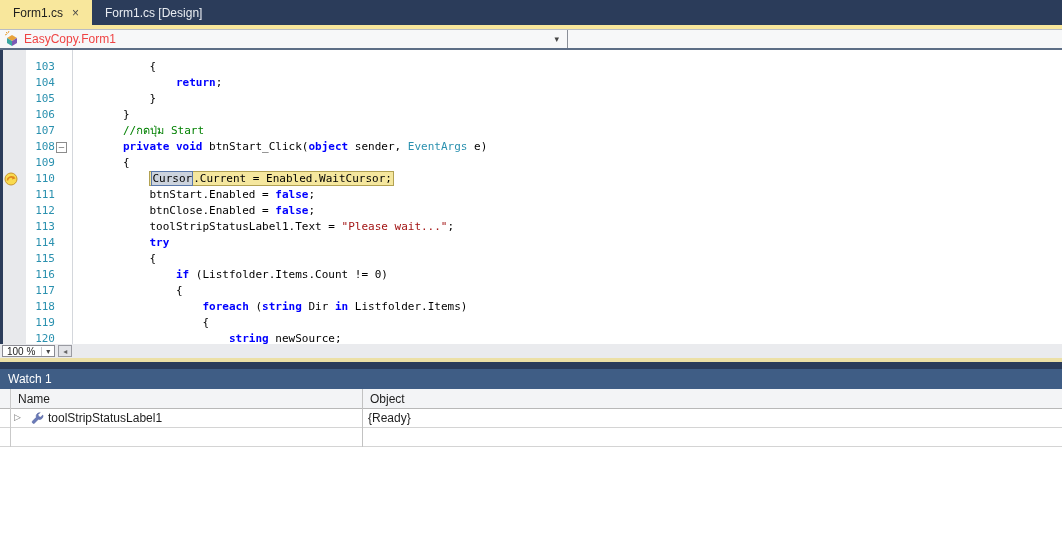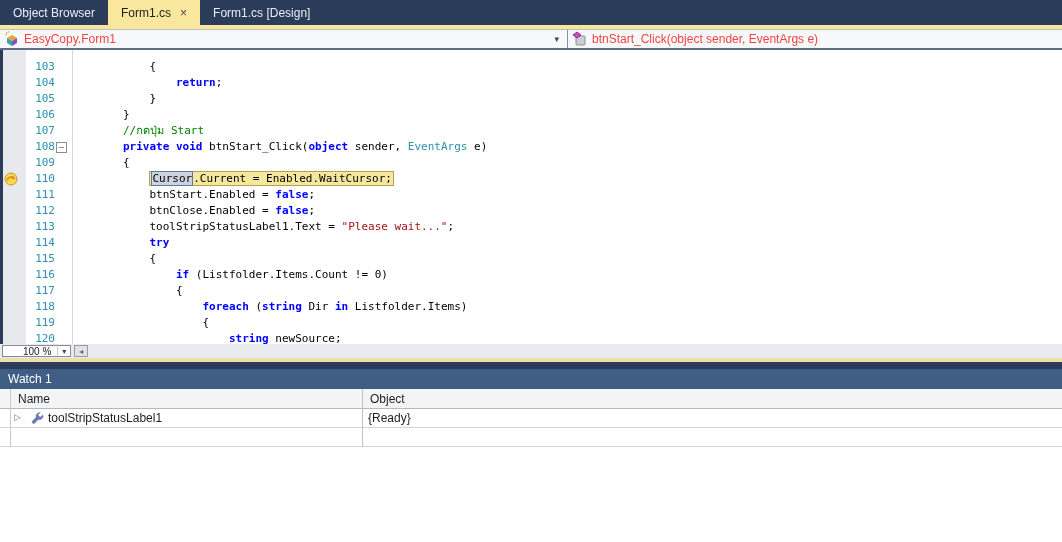--- a/index.html
+++ b/index.html
@@ -53,21 +53,21 @@
                   background:#fff; border:1px solid #8c8c8c; color:#555;
                   font-size:9px; line-height:9px; text-align:center; z-index:2; }
   .bp-icon { position:absolute; left:4px; top:1px; width:14px; height:14px; }
 
   
   .editorbar { position:absolute; left:0; top:344px; width:1062px; height:14px;
                background:#eaebee; display:flex; align-items:center; }
   .zoom-combo { margin-left:2px; height:12px; background:#fff;
                 border:1px solid #8a8a92; display:flex; align-items:center;
                 font-size:10px; color:#222; }
-  .zoom-combo .zlabel { padding:0 6px 0 20px; }
+  .zoom-combo .zlabel { padding:0 6px 0 4px; }
   .zoom-combo .zarrow { padding:0 4px; font-size:8px; color:#444;
                         border-left:1px solid #c8c8cc; }
   .hscroll-btn { margin-left:3px; width:14px; height:12px; background:#e2e3e7;
                  border:1px solid #9a9ba2; font-size:8px; color:#666;
                  text-align:center; line-height:11px; }
   .yellow-strip { position:absolute; left:0; top:358px; width:1062px; height:4px;
                   background:#ece0a6; }
   .navy-gap { position:absolute; left:0; top:362px; width:1062px; height:7px;
               background:#2b3c5a; }
 
@@ -91,23 +91,20 @@
                  background:#c9c9c9; }
   .col-sep { position:absolute; left:362px; top:0; width:1px; height:58px;
              background:#c2c2c2; }
 </style>
 </head>
 <body>
 
 <div id="screen">
 
   <div class="tabbar">
-    <div class="tab">
-      <span>Object Browser</span>
-    </div>
     <div class="tab active">
       <span>Form1.cs</span>
       <span class="close">×</span>
     </div>
     <div class="tab">
       <span>Form1.cs [Design]</span>
     </div>
   </div>
   <div class="tab-underline"></div>
 
@@ -115,27 +112,20 @@
     <div class="nav-left">
       <svg class="mini-icon" viewBox="0 0 16 16">
         <polygon points="8,4 13,7 8,10 3,7" fill="#e8a33d"></polygon>
         <polygon points="3,7 8,10 8,15 3,12" fill="#3aa6a0"></polygon>
         <polygon points="13,7 8,10 8,15 13,12" fill="#7a5ab5"></polygon>
         <path d="M2 1 l1.5 1.5 M5 0 l-1 2 M1 4 l2 -1" stroke="#e8a33d" stroke-width="1" fill="none"></path>
       </svg>
       <span class="nav-text">EasyCopy.Form1</span>
       <span class="nav-dd-arrow">▾</span>
     </div>
-    <div class="nav-right">
-      <svg class="mini-icon" viewBox="0 0 16 16">
-        <rect x="4" y="5" width="9" height="9" rx="1" fill="#c9cdd6" stroke="#8a8f9a"></rect>
-        <polygon points="5,1 9,4 5,7 1,4" fill="#c94fbc" stroke="#8f2d86"></polygon>
-      </svg>
-      <span class="nav-text">btnStart_Click(object sender, EventArgs e)</span>
-    </div>
   </div>
 
   <div class="editor">
     <div class="edge-strip"></div>
     <div class="glyph-margin"></div>
     <div class="outline-line"></div>
     <div>
         <div class="code-row" style="top: 9px;">
           <span class="ln">103</span>
           <span class="code"><span class="tk-pl">            {</span></span>

